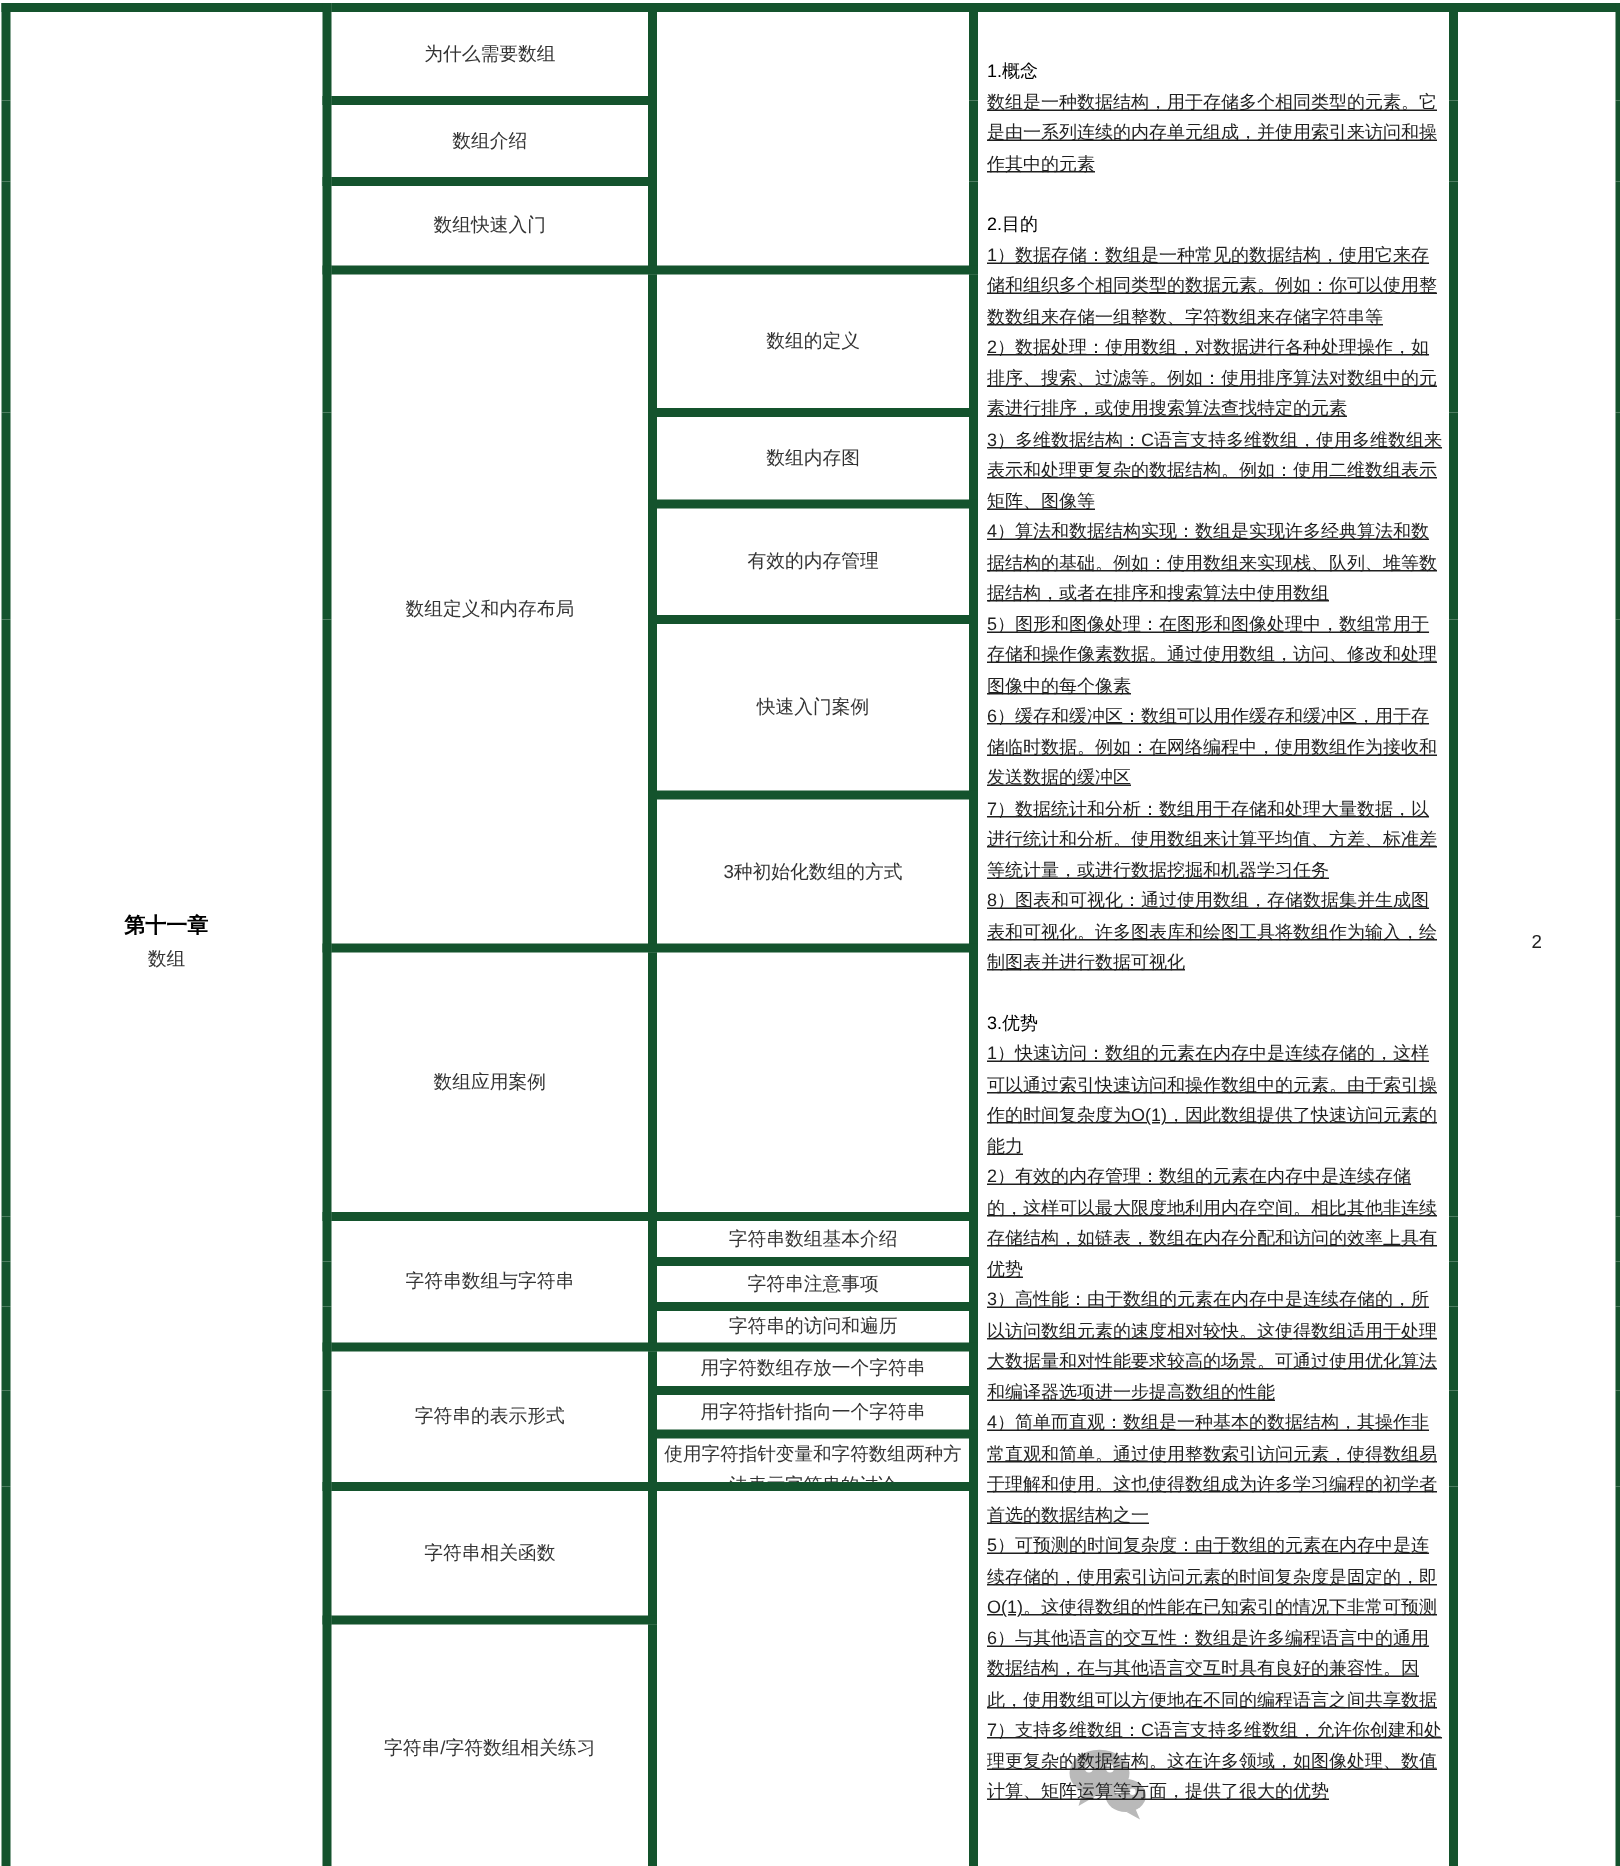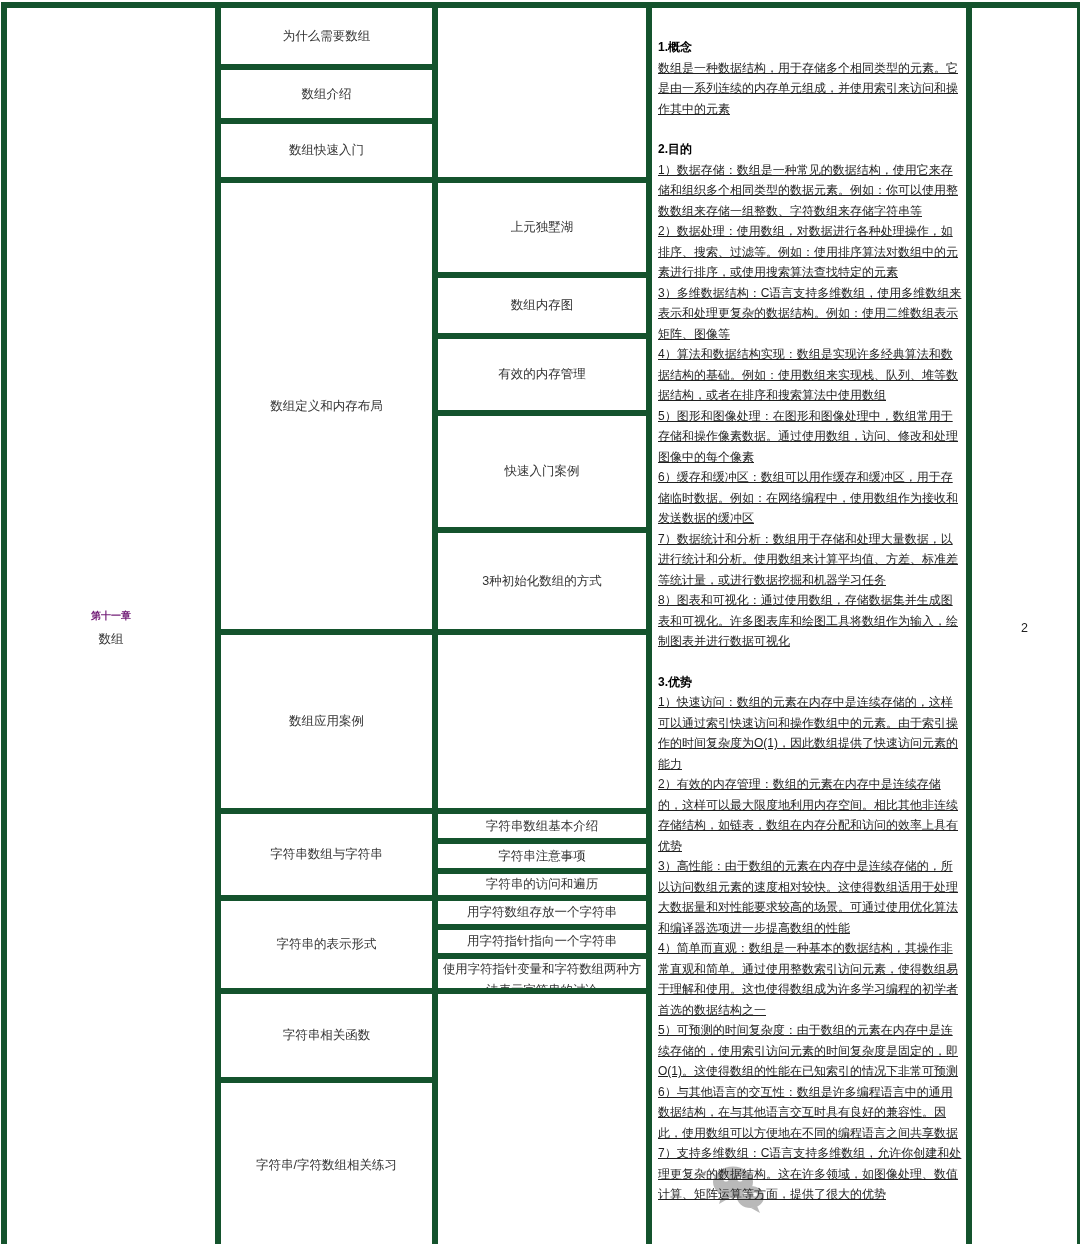--- a/index.html
+++ b/index.html
@@ -18,32 +18,32 @@
   table.outline{
     position:absolute;left:1px;top:2px;
     width:1076px;table-layout:fixed;border-collapse:collapse;
     border:2px solid #262626;background:transparent;
   }
   td{
     border:6px solid #14532d;padding:0;margin:0;
     font-size:12.5px;color:#333;text-align:center;vertical-align:middle;
     overflow:hidden;background:transparent;
   }
-  .chap-num{font-weight:bold;font-size:10px;color:#701a75;line-height:21px;font-family:Liberation Mono, monospace;}
+  .chap-num{font-weight:bold;font-size:14px;color:#000000;line-height:21px;}
   .chap-name{font-size:12.5px;line-height:21px;margin-top:2px;}
   td.clip-td{vertical-align:top;}
   .clip{
     height:29px;overflow:hidden;line-height:21px;font-size:12.4px;
     padding:0 1px;text-align:center;
   }
   td.content-td{vertical-align:middle;text-align:left;}
   .content-inner{padding:0 3px 0 6px;font-size:12px;line-height:20.5px;color:#1f1f1f;}
   .sec{margin-bottom:20px;}
   .sec:last-child{margin-bottom:13px;}
-  .sec-h{font-weight:bold;color:#000;}
+  .sec-h{font-weight:normal;color:#000;}
   .sec-b{white-space:pre-line;text-decoration:underline;}
   td.pagenum-td{font-size:12.5px;color:#222;}
 </style>
 </head>
 <body>
 
 <div class="watermark">
   <span class="wm-icon">
     <svg width="52" height="48" viewBox="0 0 52 48" aria-hidden="true">
       <g fill="#b9b9b9">
@@ -110,21 +110,21 @@
     <td rowspan="17" class="pagenum-td">2</td>
   </tr>
   <tr style="height:54px">
     <td>数组介绍</td>
   </tr>
   <tr style="height:59px">
     <td>数组快速入门</td>
   </tr>
   <tr style="height:95px">
     <td rowspan="5">数组定义和内存布局</td>
-    <td>上元独墅湖</td>
+    <td>数组的定义</td>
   </tr>
   <tr style="height:61px">
     <td>数组内存图</td>
   </tr>
   <tr style="height:77px">
     <td>有效的内存管理</td>
   </tr>
   <tr style="height:117px">
     <td>快速入门案例</td>
   </tr>

